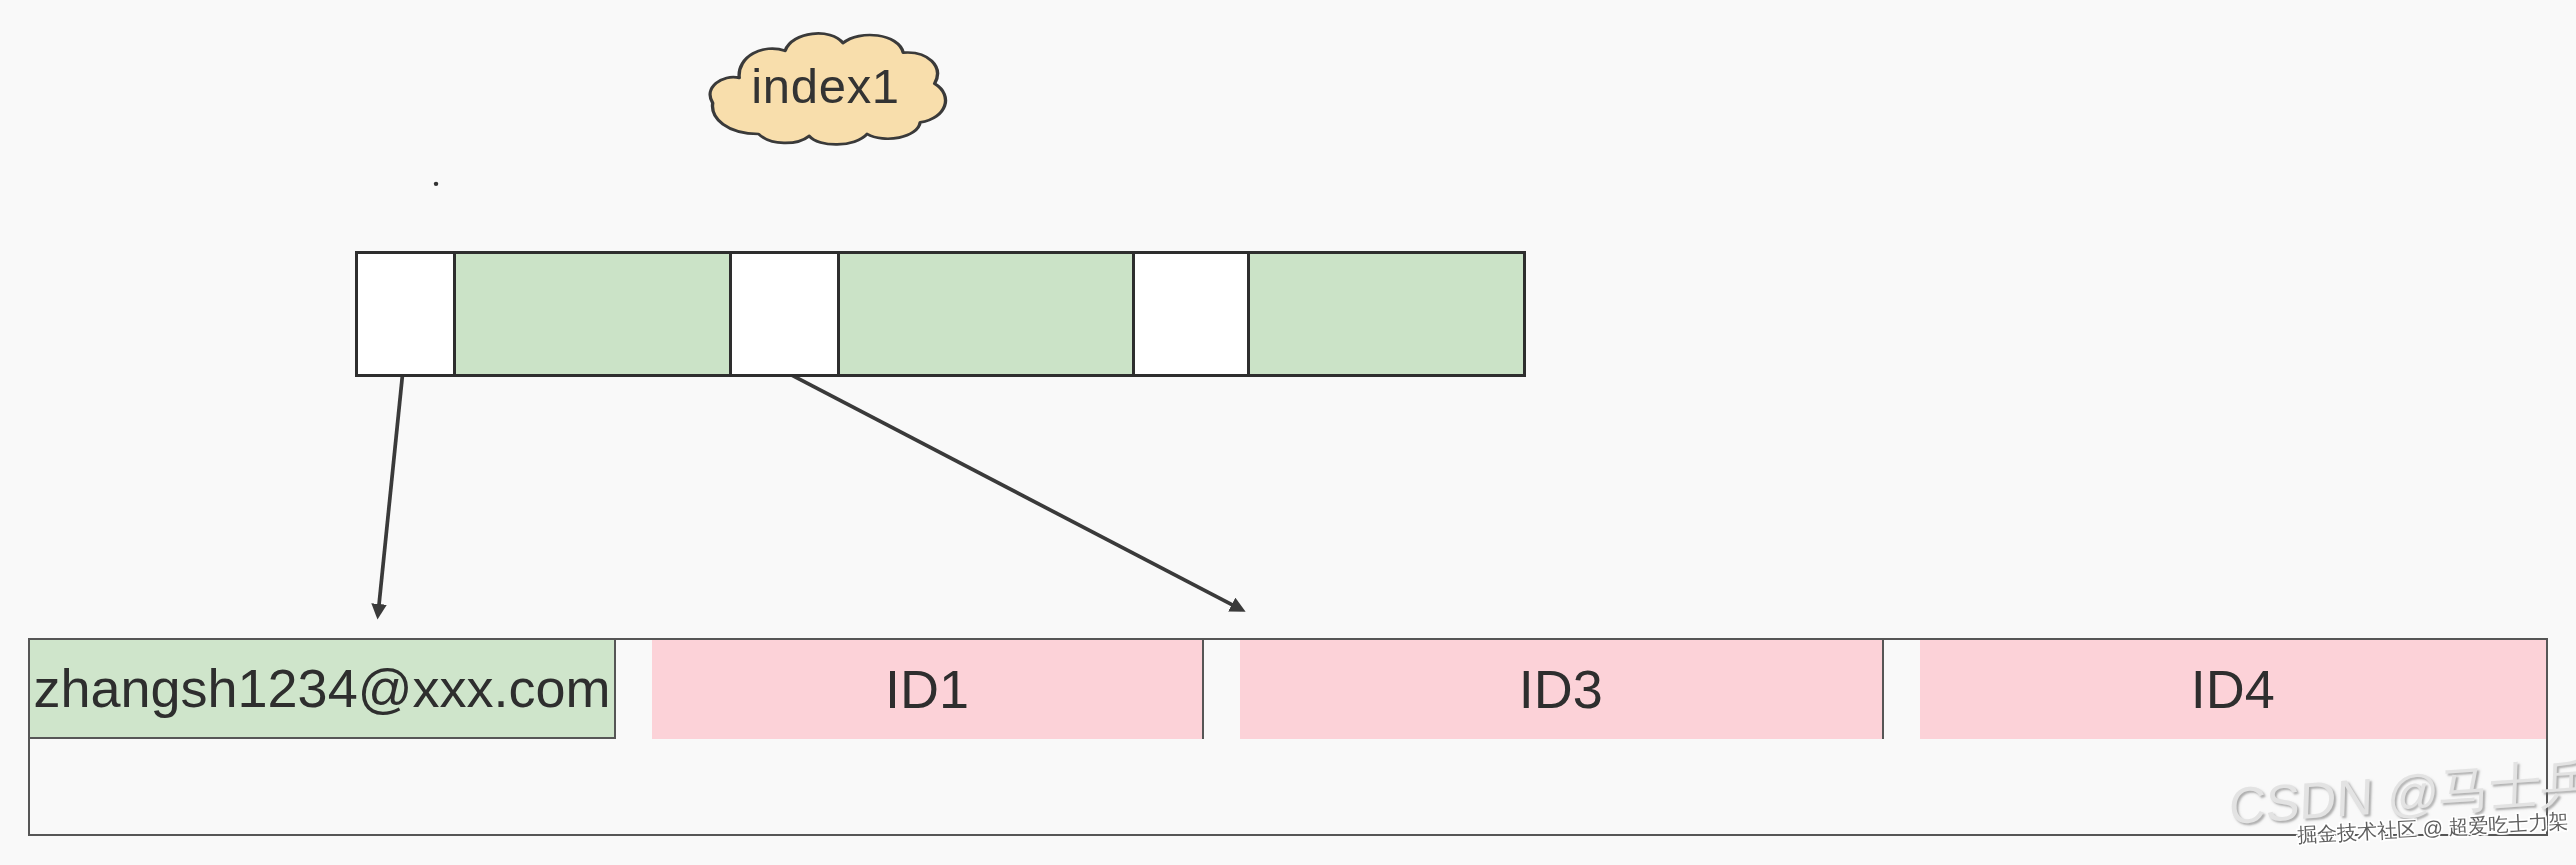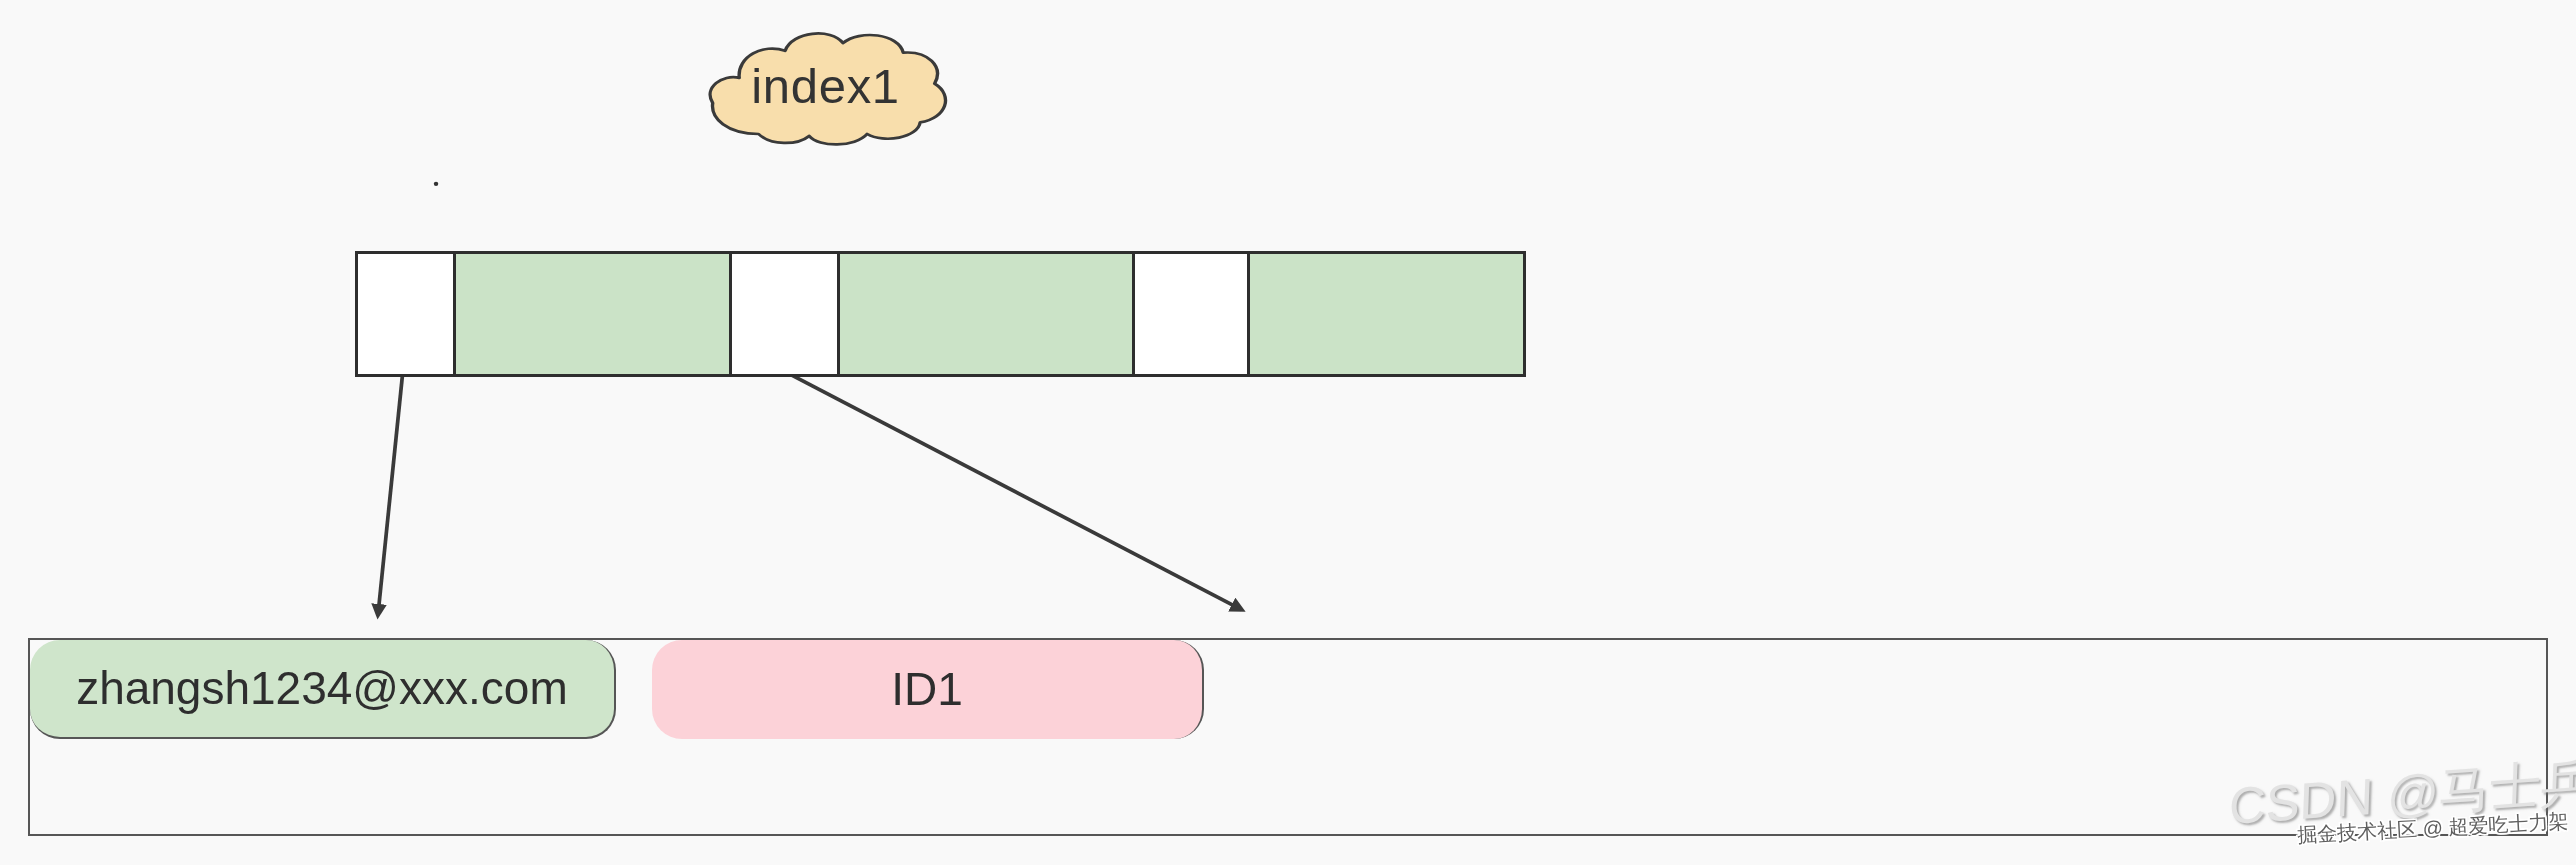--- a/index.html
+++ b/index.html
@@ -47,23 +47,23 @@
   .table{
     position:absolute;left:28px;top:638px;width:2520px;height:198px;
     box-sizing:border-box;border:2.2px solid var(--table-border);
     display:grid;
     grid-template-columns:788fr 791fr 914fr 891fr;
     grid-template-rows:51fr 49fr;
   }
   .cell{
     box-sizing:border-box;
     display:flex;align-items:center;justify-content:center;
-    font-size:46px;color:var(--text);
+    font-size:54px;color:var(--text);
     border-right:2.2px solid var(--table-border);
-    white-space:nowrap;overflow:hidden;border-radius:30px;
+    white-space:nowrap;overflow:hidden;
   }
   .cell.last-col{border-right:none;}
   .cell.key{background:var(--key-bg);border-bottom:2.2px solid var(--table-border);}
   .cell.id{background:var(--id-bg);margin-left:36px;}
   .wm-primary{
     position:absolute;left:2228px;top:779px;
     font-size:51px;line-height:1.1;white-space:nowrap;
     color:var(--wm-light);
     text-shadow:2.2px 2.2px 2.2px rgba(110,110,110,0.55);
     transform:rotate(-4deg) skewX(-6deg);
@@ -120,20 +120,22 @@
       <div class="seg filled" style="flex: 0 0 276px;"></div>
       <div class="seg empty" style="flex: 0 0 108px;"></div>
       <div class="seg filled" style="flex: 0 0 295px;"></div>
       <div class="seg empty" style="flex: 0 0 115px;"></div>
       <div class="seg filled" style="flex: 0 0 273px;"></div>
     </div>
 
   <div class="table">
       <div class="cell key">zhangsh1234@xxx.com</div>
       <div class="cell id">ID1</div>
+      <div class="cell id">ID3</div>
+      <div class="cell id last-col">ID4</div>
     </div>
 
   <div class="wm-primary">CSDN @马士乒</div>
 
   <div class="wm-secondary">掘金技术社区 @ 超爱吃士力架</div>
 
 </div>
 
 
 </body></html>

